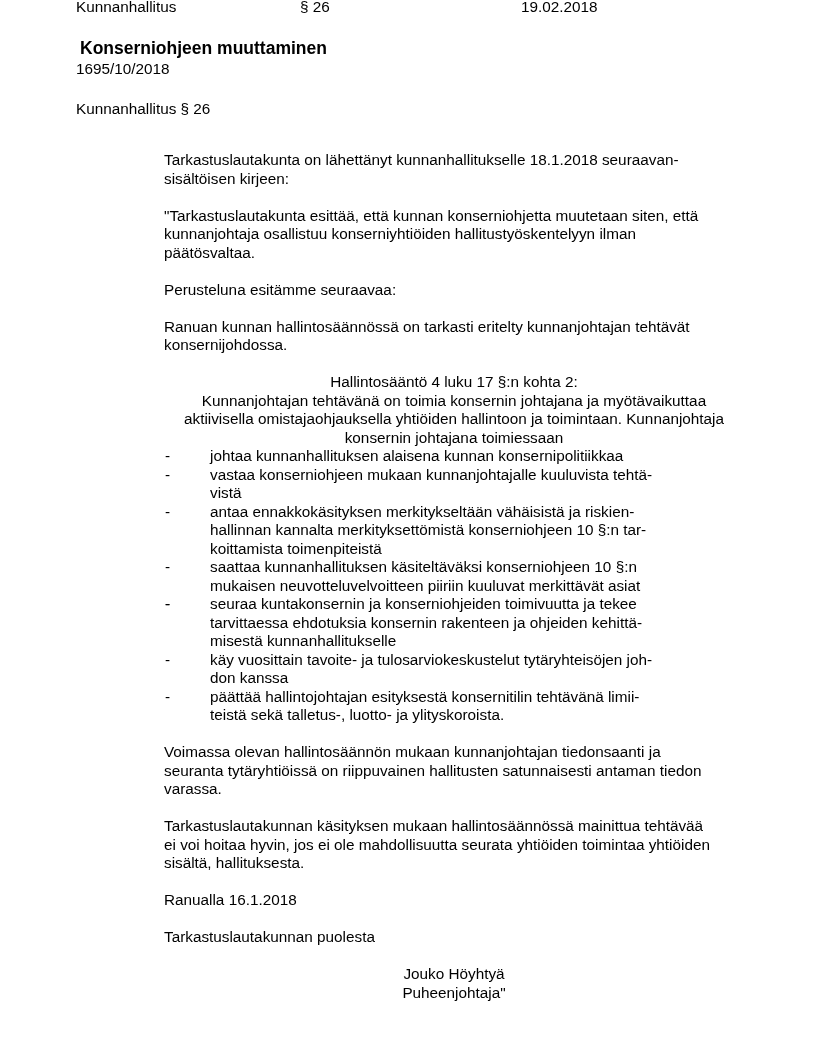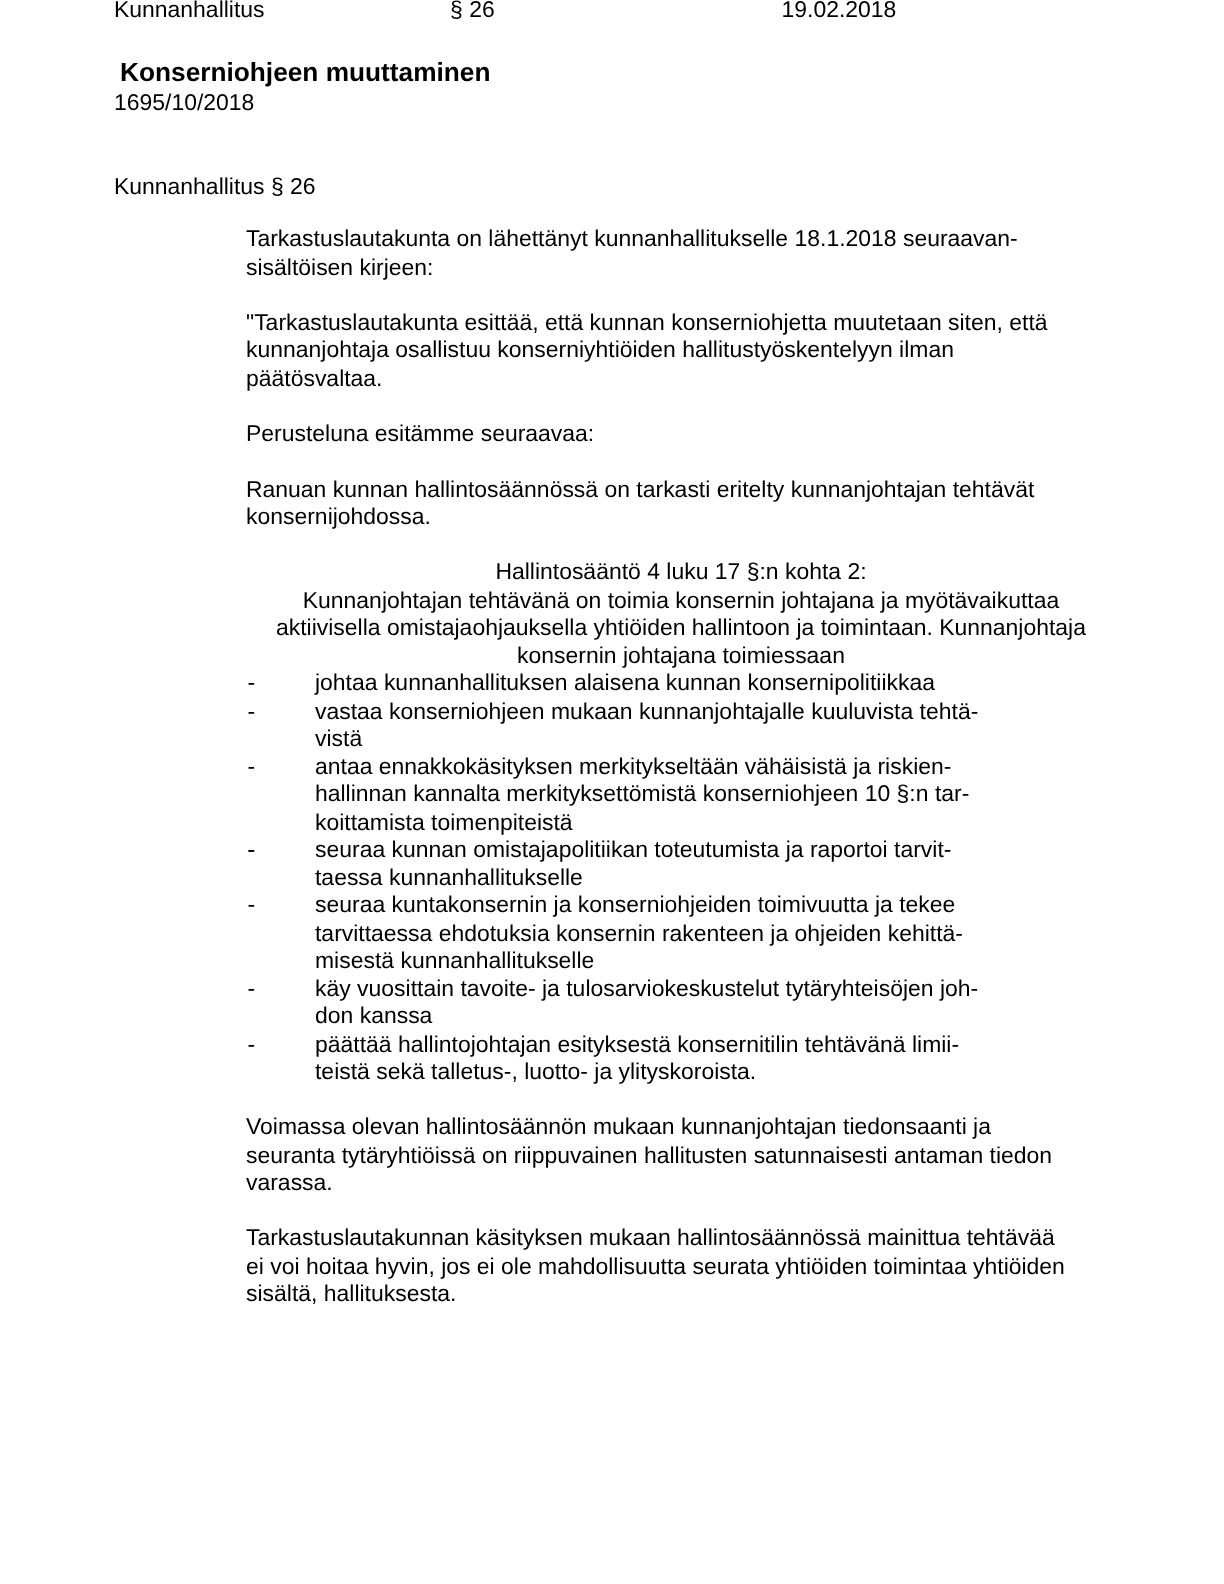--- a/index.html
+++ b/index.html
@@ -8,21 +8,21 @@
     font-family: "Liberation Sans", sans-serif; color: #000;
     font-size: 15.3px; line-height: 18.5px;
   }
   .hdr { position: absolute; top: -2px; left: 76px; width: 700px; height: 20px; }
   .hdr span { position: absolute; top: 0; white-space: nowrap; }
   .hdr .h1 { left: 0; }
   .hdr .h2 { left: 224px; }
   .hdr .h3 { left: 445px; }
   .title { position: absolute; top: 37px; left: 80px; font-weight: bold; font-size: 17.5px; line-height: 22px; margin: 0; }
   .docnum { position: absolute; top: 60px; left: 76px; }
-  .section { position: absolute; top: 116px; left: 76px; }
+  .section { position: absolute; top: 100px; left: 76px; }
   .body { position: absolute; top: 151px; left: 164px; width: 580px; }
   .body p { margin: 0 0 18.5px 0; white-space: pre-line; }
   .body p.tight { margin: 0; text-align: center; }
   .list { list-style: none; margin: 0 0 18.5px 0; padding: 0; }
   .list li { position: relative; padding-left: 46px; white-space: pre-line; }
   .list li .dash { position: absolute; left: 1px; top: 0; }
   .sig p { margin: 0 0 18.5px 0; }
   .sig p.tight { margin: 0; }
 </style>
 </head>
@@ -52,32 +52,38 @@
 aktiivisella omistajaohjauksella yhtiöiden hallintoon ja toimintaan. Kunnanjohtaja
 konsernin johtajana toimiessaan</p>
 
   <ul class="list">
     <li><span class="dash">-</span><span>johtaa kunnanhallituksen alaisena kunnan konsernipolitiikkaa</span></li>
     <li><span class="dash">-</span><span>vastaa konserniohjeen mukaan kunnanjohtajalle kuuluvista tehtä-
 vistä</span></li>
     <li><span class="dash">-</span><span>antaa ennakkokäsityksen merkitykseltään vähäisistä ja riskien-
 hallinnan kannalta merkityksettömistä konserniohjeen 10 §:n tar-
 koittamista toimenpiteistä</span></li>
+    <li><span class="dash">-</span><span>saattaa kunnanhallituksen käsiteltäväksi konserniohjeen 10 §:n
+mukaisen neuvotteluvelvoitteen piiriin kuuluvat merkittävät asiat</span></li>
     <li><span class="dash">-</span></li>
-    <li><span class="dash">-</span><span>seuraa kunnan omistajapolitiikan toteutumista ja raportoi tarvit-
-taessa kunnanhallitukselle</span></li>
     <li><span class="dash">-</span><span>seuraa kuntakonsernin ja konserniohjeiden toimivuutta ja tekee
 tarvittaessa ehdotuksia konsernin rakenteen ja ohjeiden kehittä-
 misestä kunnanhallitukselle</span></li>
     <li><span class="dash">-</span><span>käy vuosittain tavoite- ja tulosarviokeskustelut tytäryhteisöjen joh-
 don kanssa</span></li>
     <li><span class="dash">-</span><span>päättää hallintojohtajan esityksestä konsernitilin tehtävänä limii-
 teistä sekä talletus-, luotto- ja ylityskoroista.</span></li>
   </ul>
 
   <p>Voimassa olevan hallintosäännön mukaan kunnanjohtajan tiedonsaanti ja
 seuranta tytäryhtiöissä on riippuvainen hallitusten satunnaisesti antaman tiedon
 varassa.</p>
   <p>Tarkastuslautakunnan käsityksen mukaan hallintosäännössä mainittua tehtävää
 ei voi hoitaa hyvin, jos ei ole mahdollisuutta seurata yhtiöiden toimintaa yhtiöiden
 sisältä, hallituksesta.</p>
 
+  <div class="sig">
+    <p>Ranualla 16.1.2018</p>
+    <p>Tarkastuslautakunnan puolesta</p>
+    <p class="tight">Jouko Höyhtyä</p>
+    <p class="tight">Puheenjohtaja"</p>
+  </div>
 </div>
 
 </body></html>

